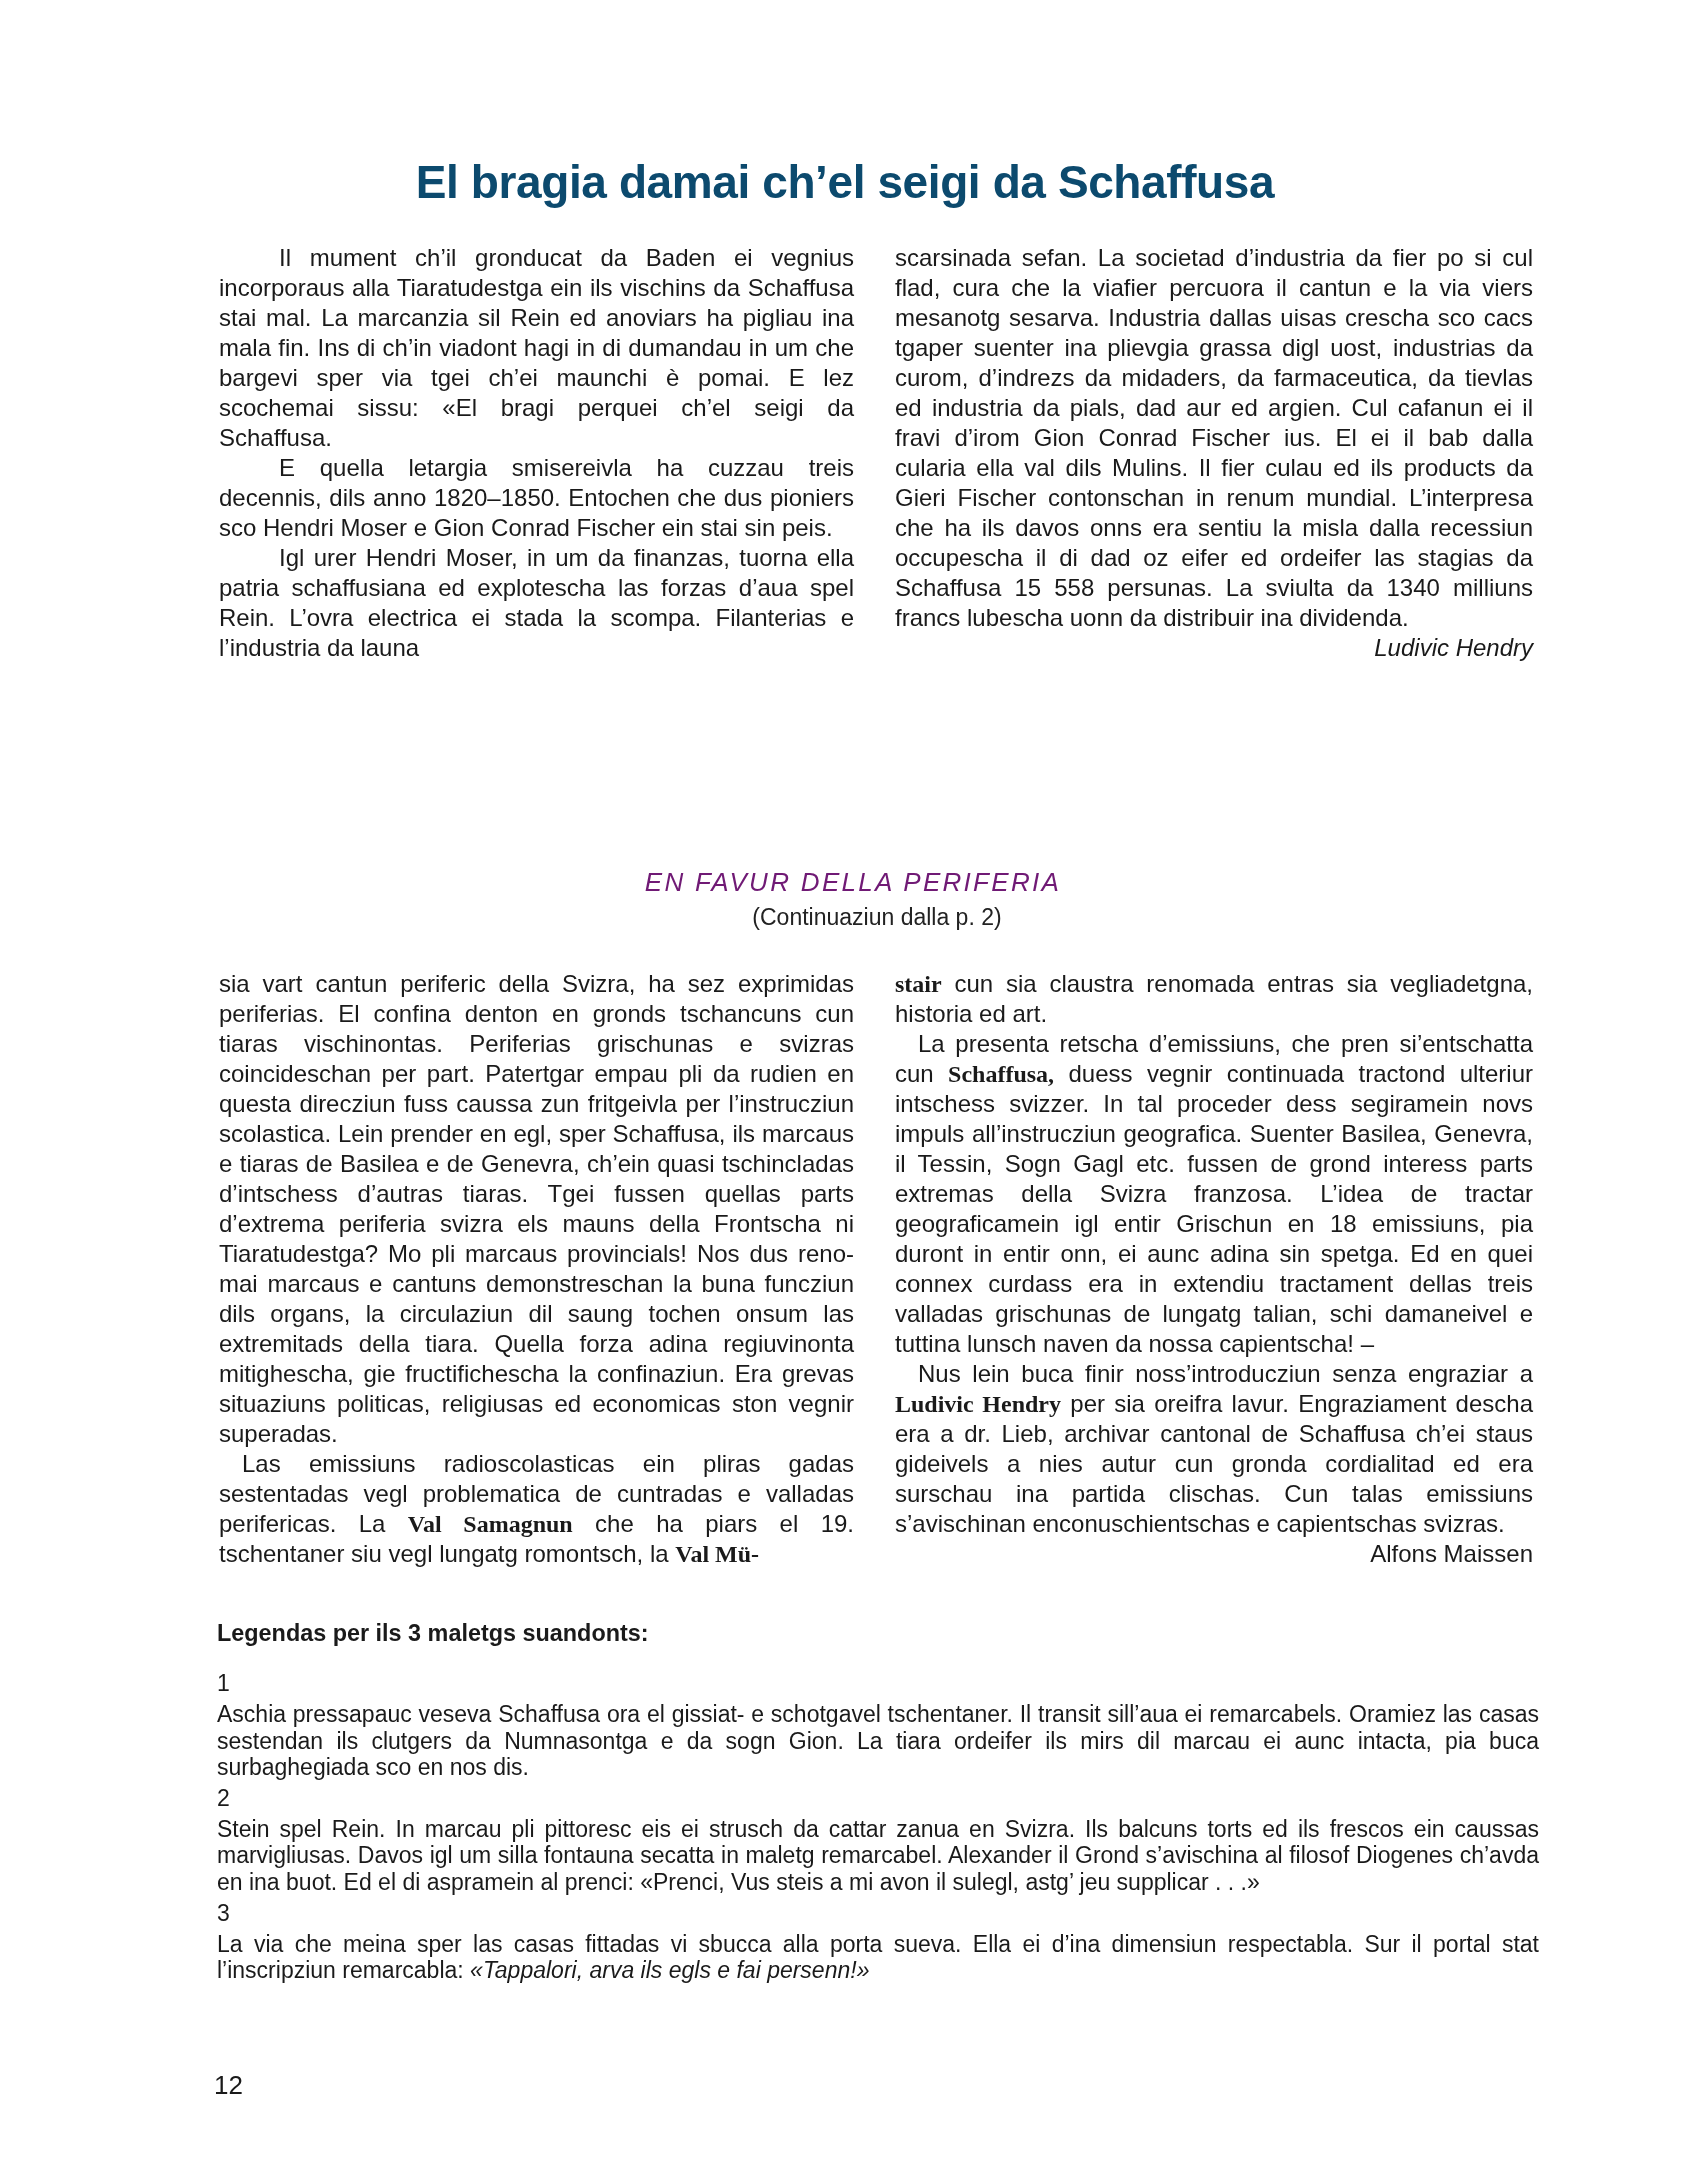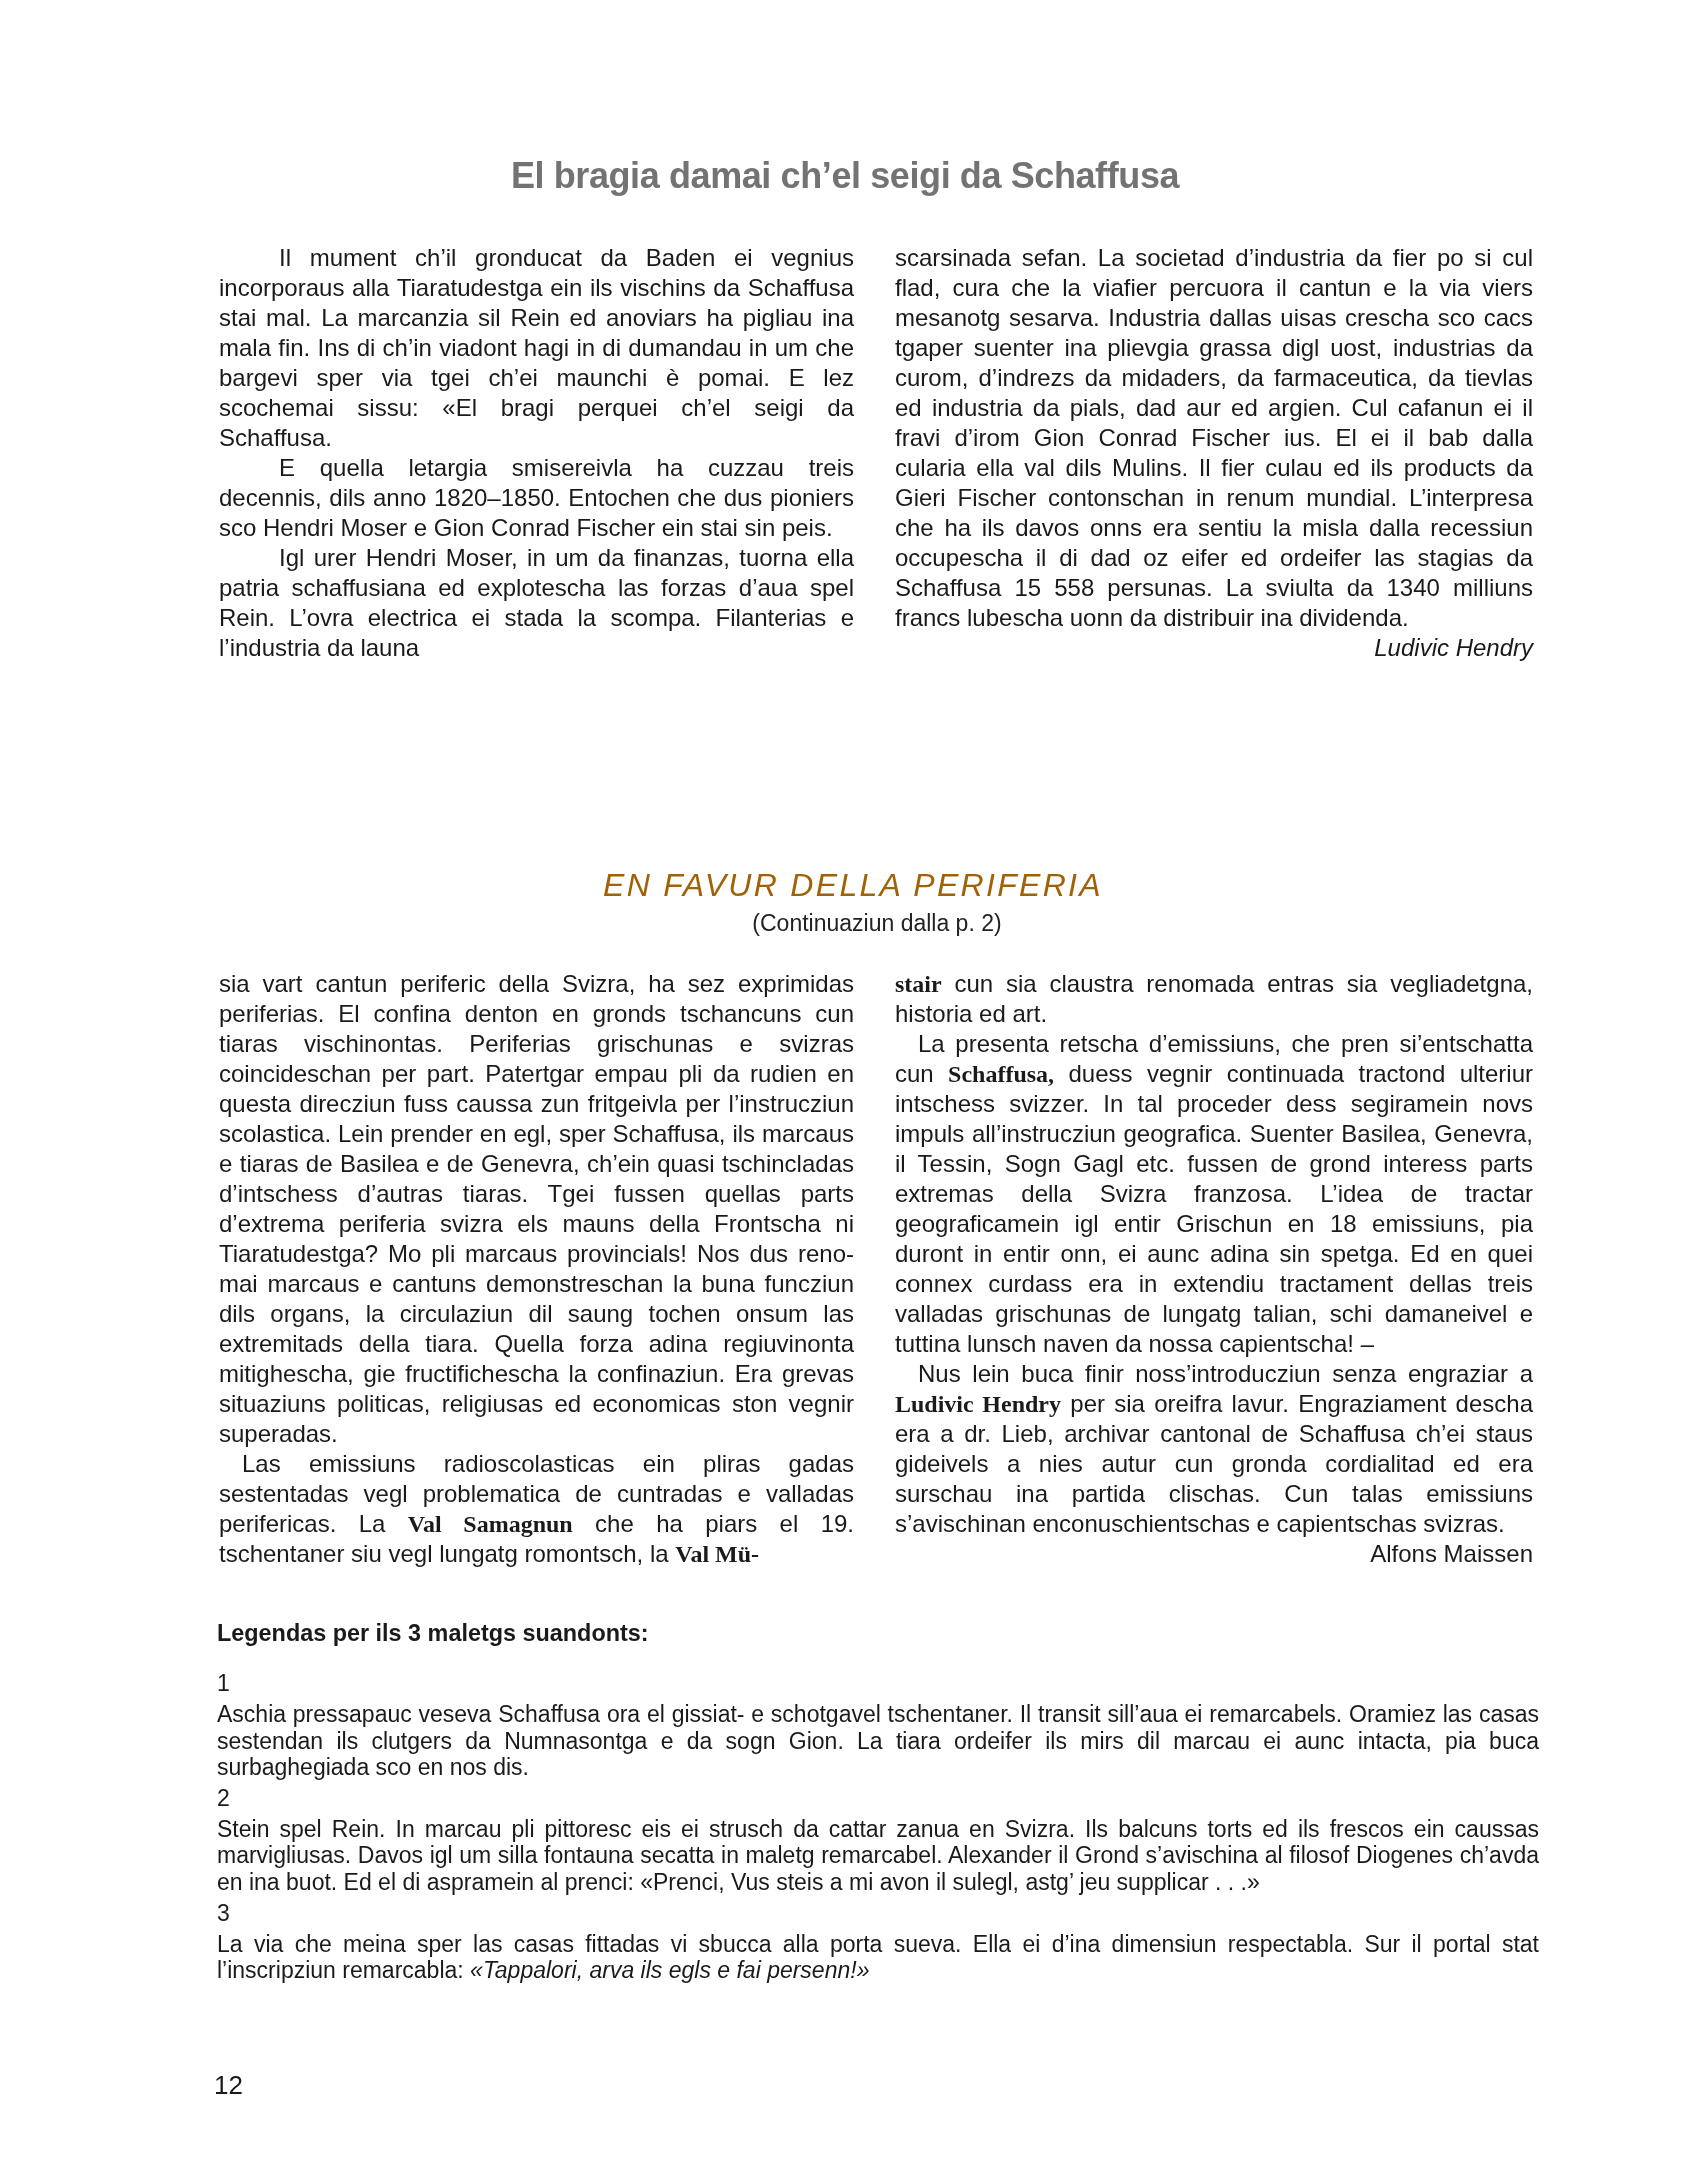--- a/index.html
+++ b/index.html
@@ -3,42 +3,42 @@
 <meta charset="utf-8">
 <style>
   html, body { margin: 0; padding: 0; background: #ffffff; }
   body {
     width: 1706px; height: 2183px; position: relative; overflow: hidden;
     color: #1a1a1a;
     font-family: "Liberation Sans", "DejaVu Sans", sans-serif;
   }
   .title {
     position: absolute; left: 0; width: 1690px; top: 155px;
-    text-align: center; font-weight: bold; font-size: 36px;
-    letter-spacing: -0.4px; color: #737373;
+    text-align: center; font-weight: bold; font-size: 46px;
+    letter-spacing: -0.4px; color: #0c4a6e;
   }
   .col {
     position: absolute; font-size: 24px; line-height: 30px;
     text-align: justify; hyphens: manual;
   }
   .col p { margin: 0; }
   .col p.ind { text-indent: 60px; }
   .col p.ind2 { text-indent: 23px; }
   .sec1-left  { left: 219px;  top: 243px; width: 635px; }
   .sec1-right { left: 895px; top: 243px; width: 638px; }
   .sec2-left  { left: 219px;  top: 969px; width: 635px; }
   .sec2-right { left: 895px; top: 969px; width: 638px; }
   .sig { float: right; font-style: italic; }
   .sig-plain { float: right; }
   .sec2-head {
     position: absolute; left: 0; width: 1706px; top: 867px;
     text-align: center;
   }
   .sec2-head .h {
-    font-style: italic; font-size: 32px; letter-spacing: 2.3px; color: #a16207; text-align: center;
+    font-style: italic; font-size: 26px; letter-spacing: 2.3px; color: #701a75; text-align: center;
   }
   .sec2-head .sub {
     font-size: 23px; margin-top: 6px; color: #222; padding-left: 48px;
   }
   b { font-weight: bold; font-family: Liberation Serif, serif; }
   .legend {
     position: absolute; left: 217px; top: 1620px; width: 1322px;
     font-size: 23px; line-height: 26.4px;
   }
   .legend .lh { font-weight: bold; font-size: 23.4px; margin-bottom: 24px; }

